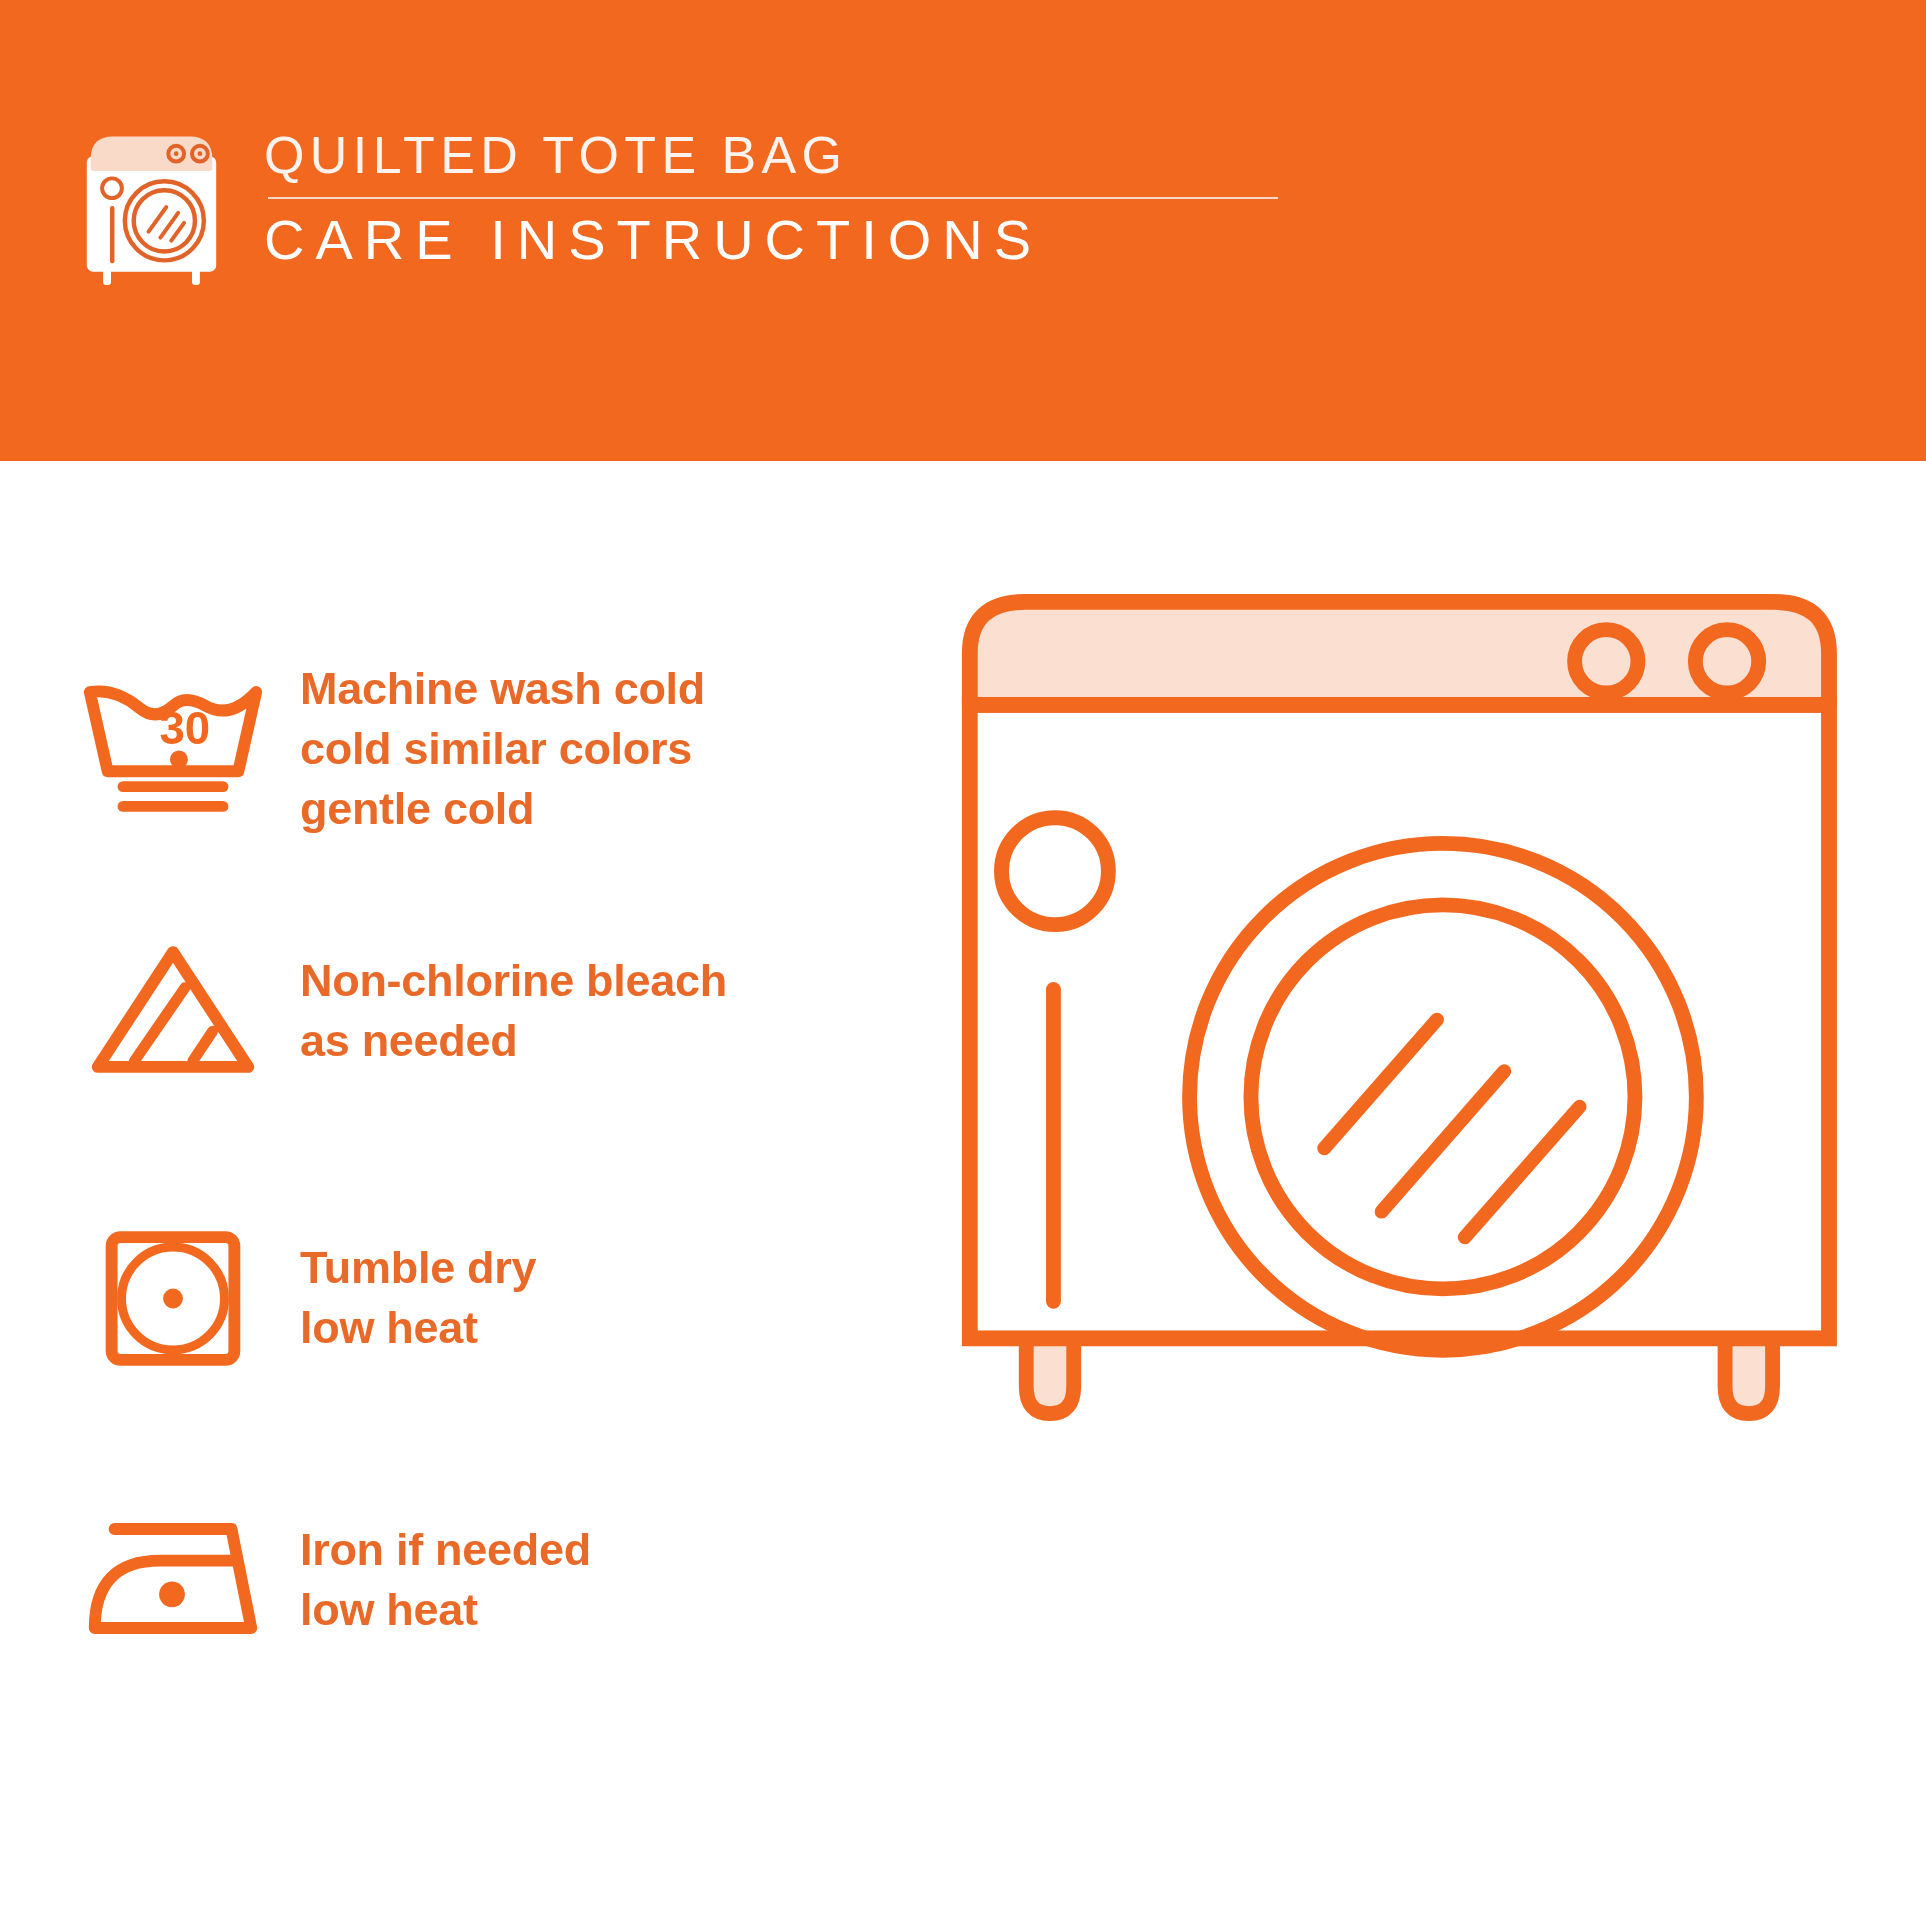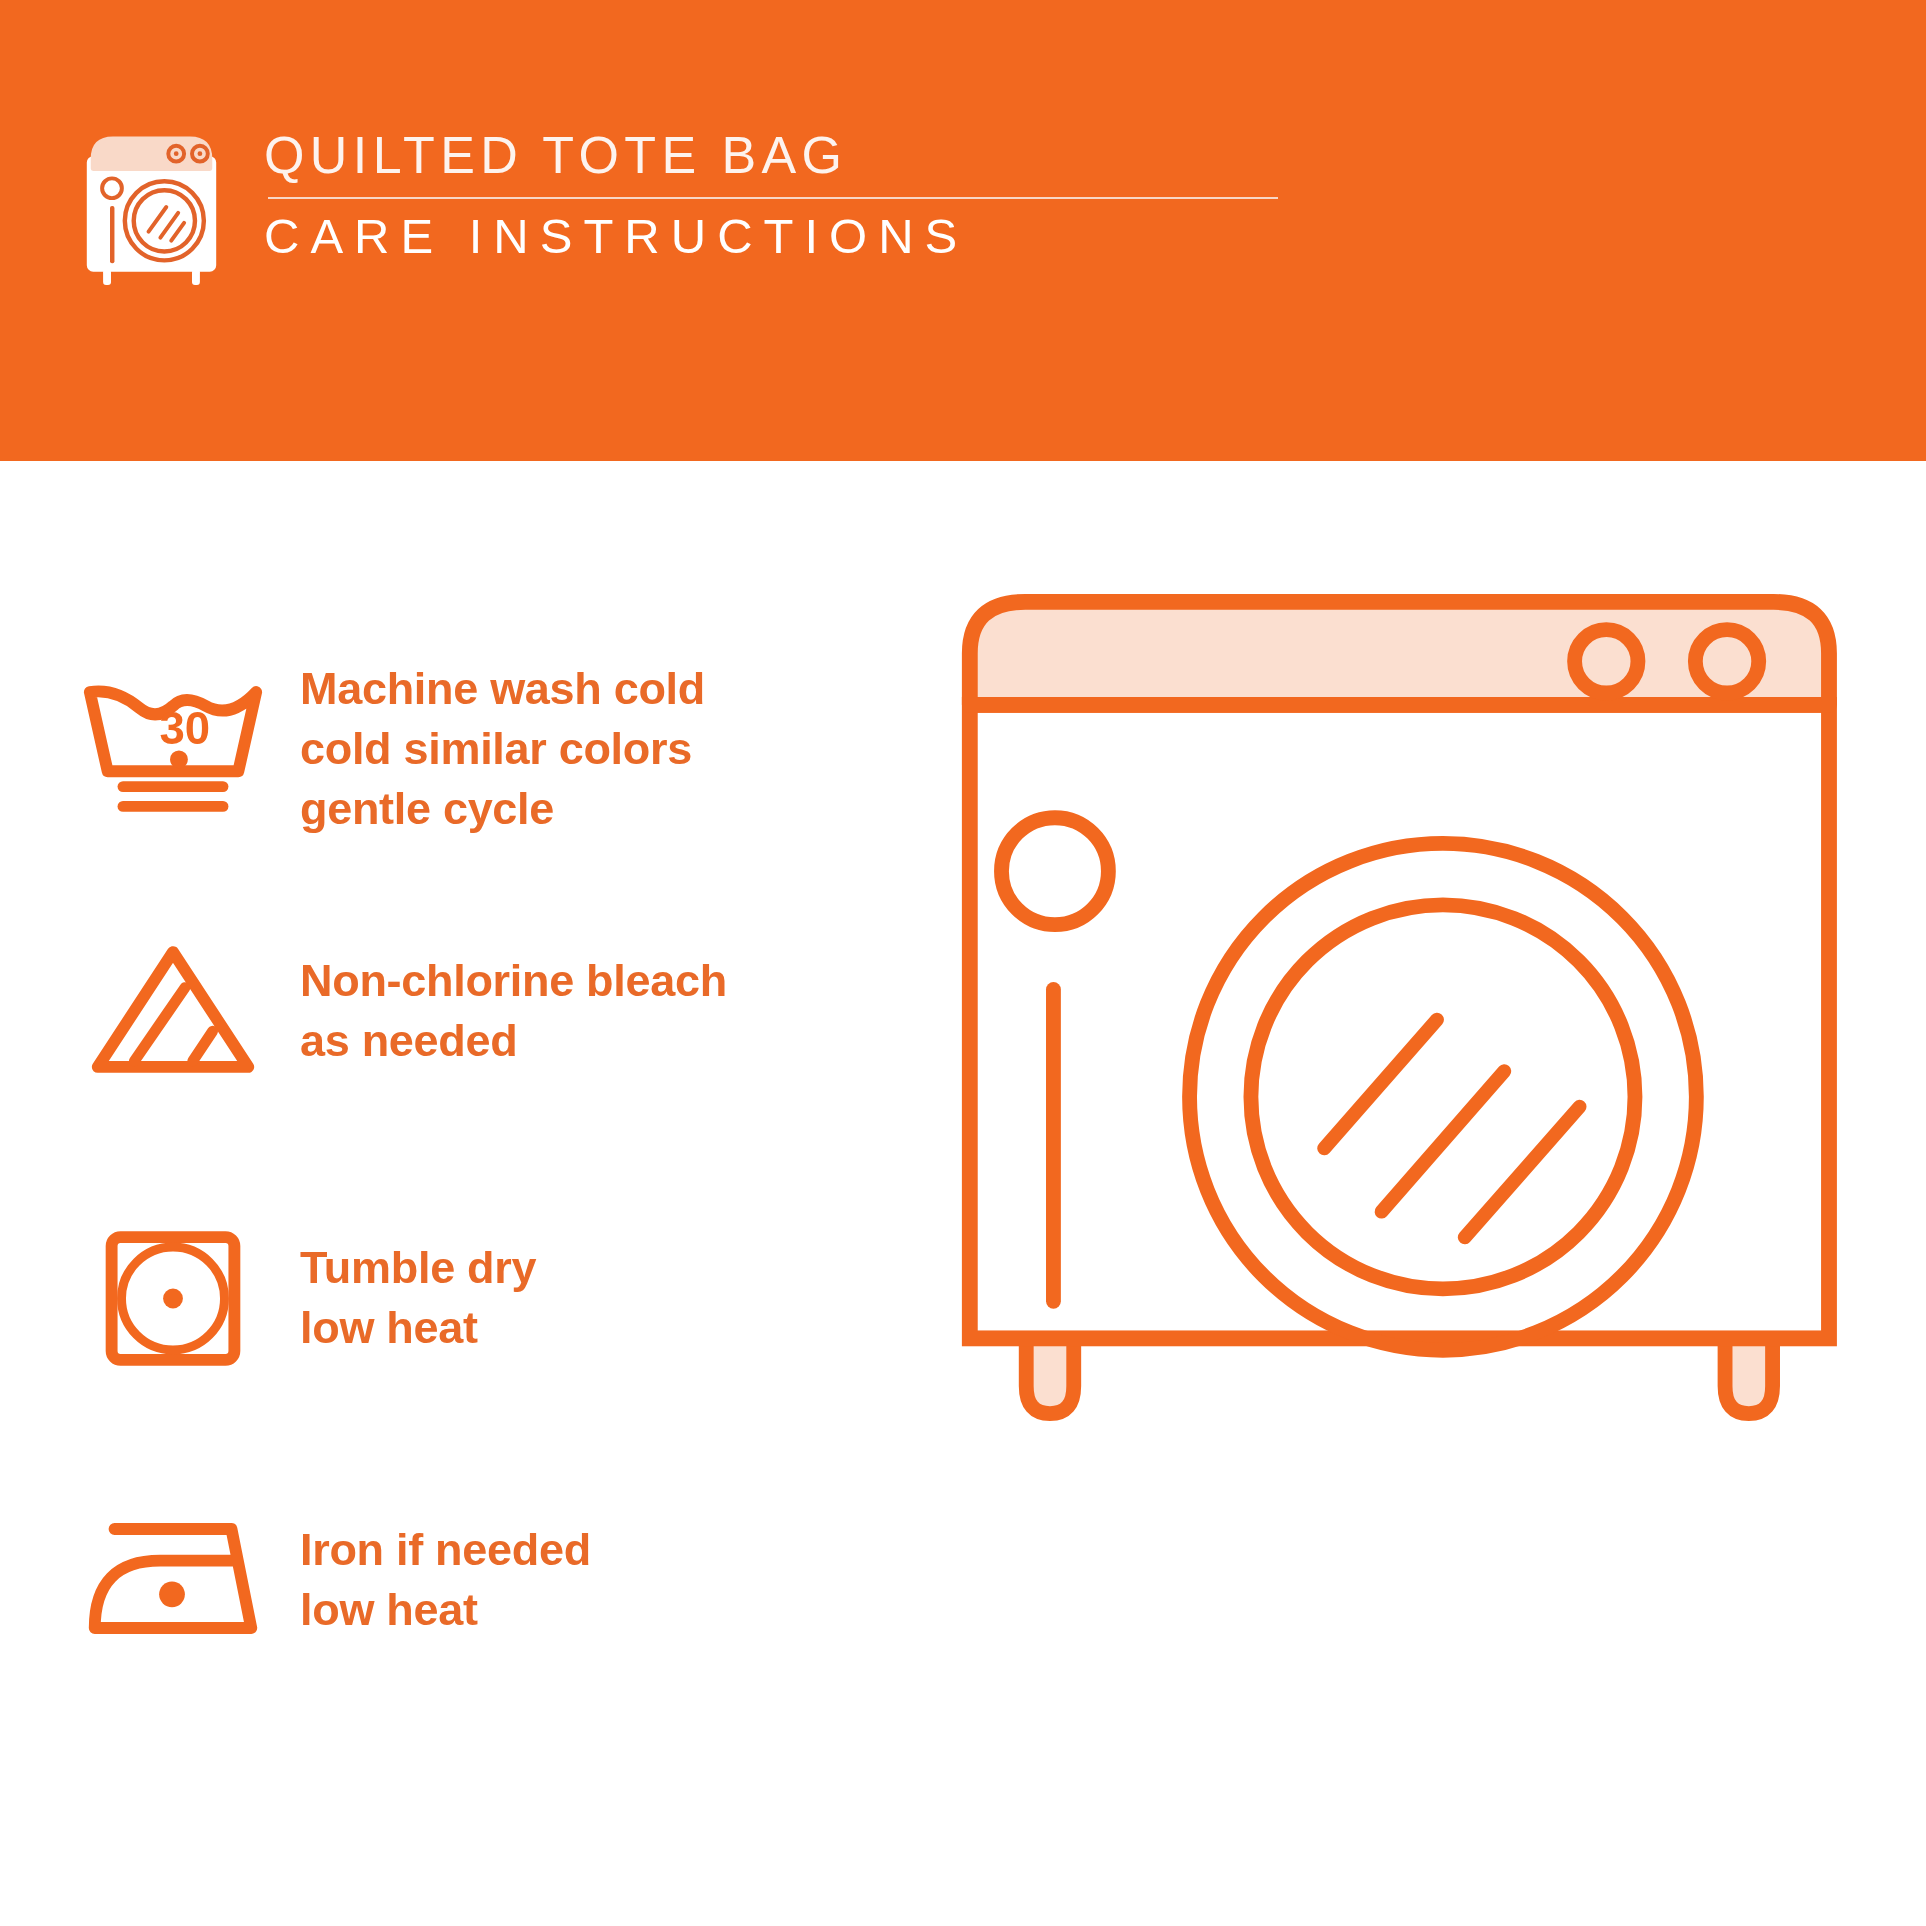--- a/index.html
+++ b/index.html
@@ -51,21 +51,21 @@
     white-space: nowrap;
   }
   .title-rule {
     height: 2px;
     background: #F8D7C6;
     width: 1010px;
     margin: 14px 0 12px 4px;
   }
   .title-sub {
     color: #FFFFFF;
-    font-size: 49px;
+    font-size: 56px;
     letter-spacing: 11px;
     font-weight: 400;
     line-height: 1.05;
     white-space: nowrap;
   }
 
   
   .care-list {
     position: absolute;
     left: 0;
@@ -166,21 +166,21 @@
         <path d="M16 18 L34 98 L166 98 L184 18 Q158 46 133 32 Q112 20 100 32 Q83 48 66 34 Q42 14 16 18 Z" fill="none" stroke="#F2681F" stroke-width="12" stroke-linejoin="round" stroke-linecap="round"></path>
         <text x="112" y="70" font-family="'Liberation Sans', sans-serif" font-size="46" font-weight="bold" fill="#F2681F" text-anchor="middle">30</text>
         <circle cx="106" cy="86" r="9" fill="#F2681F"></circle>
         <rect x="44" y="108" width="112" height="11" rx="5.5" fill="#F2681F"></rect>
         <rect x="44" y="128" width="112" height="11" rx="5.5" fill="#F2681F"></rect>
       </svg>
     </span>
     <div class="care-text">
       <span class="ln">Machine wash cold</span>
       <span class="ln">cold similar colors</span>
-      <span class="ln">gentle cycle</span>
+      <span class="ln">gentle cold</span>
     </div>
   </div>
 
   <div class="care-row" data-row="1">
     <span class="care-icon">
       <svg width="198" height="149" viewBox="0 0 200 150" aria-hidden="true">
         <path d="M100 16 L176 132 L24 132 Z" fill="none" stroke="#F2681F" stroke-width="12" stroke-linejoin="round"></path>
         <g stroke="#F2681F" stroke-width="11" stroke-linecap="round">
           <line x1="112" y1="52" x2="61" y2="126"></line>
           <line x1="140" y1="96" x2="120" y2="126"></line>

